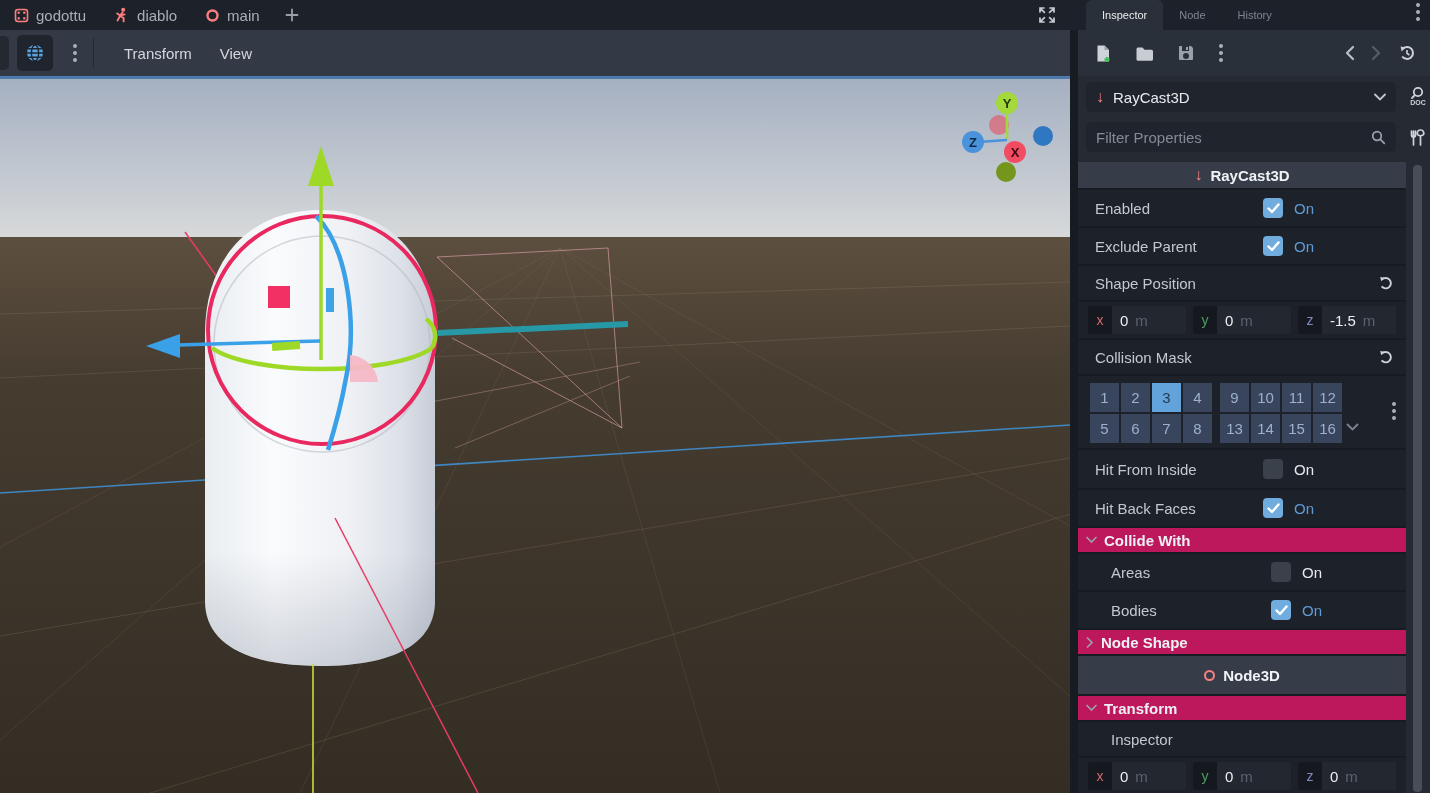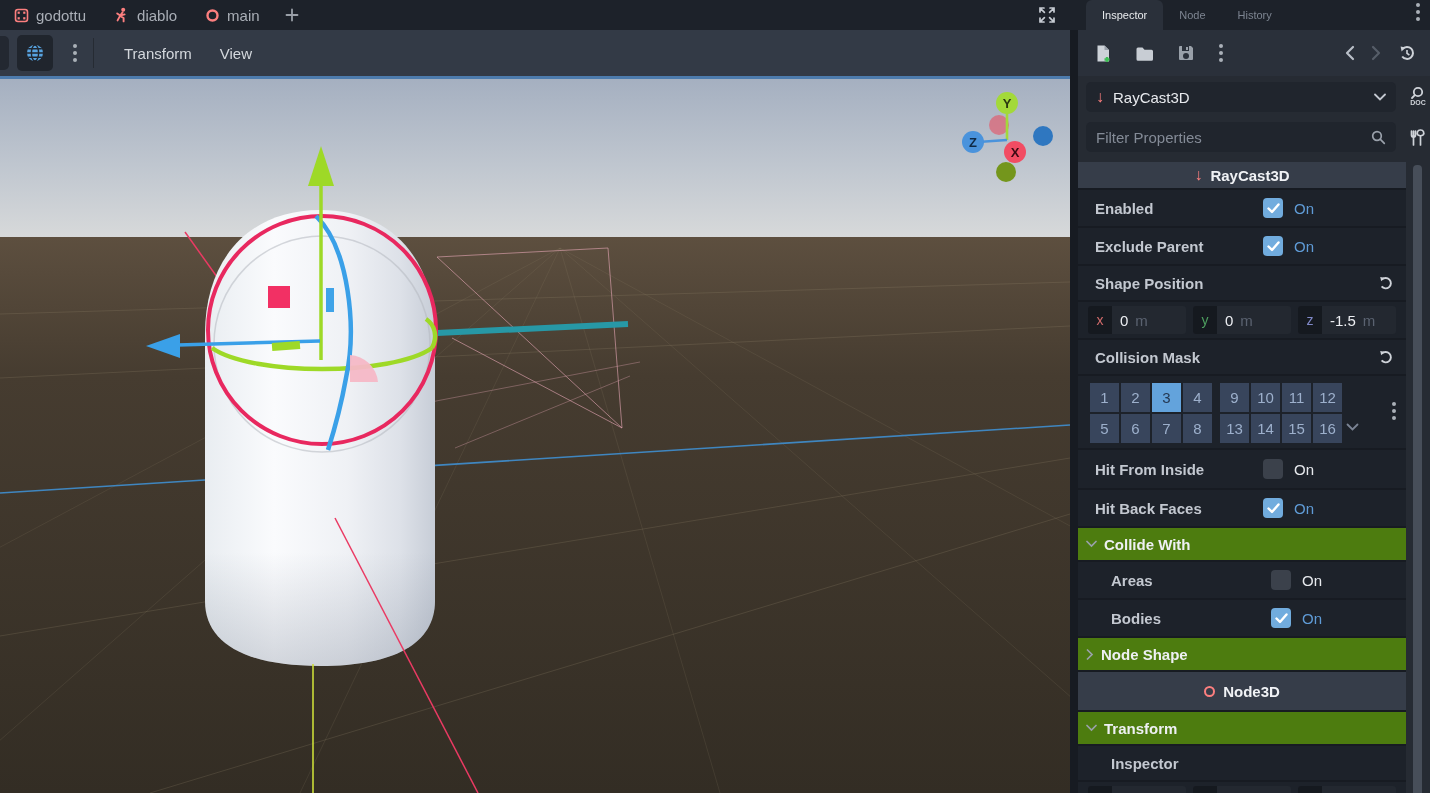--- a/index.html
+++ b/index.html
@@ -72,34 +72,34 @@
     justify-content:center; gap:8px; color:#f0f2f5; font-size:15px; font-weight:bold;
     border-bottom:2px solid #171b22; }
   .class-hdr.h30 { height:40px; }
   .ring-ic { width:11px; height:11px; border:2.5px solid #fc7f7f; border-radius:50%; display:inline-block; }
   .dn-arrow { color:#fc7f7f; font-weight:bold; font-size:16px; line-height:1; }
 
   .prow { height:38px; background:#1d222a; border-bottom:2px solid #171b22;
     display:flex; align-items:center; padding:0 12px 0 17px; }
   .prow.h36 { height:36px; } .prow.h40 { height:40px; }
   .prow.nested { padding-left:33px; }
-  .plabel { width:168px; flex:none; color:#c3c8d0; font-size:15px;font-weight:bold; }
+  .plabel { width:168px; flex:none; color:#c3c8d0; font-size:15px; }
   .nested .plabel { width:160px; }
   .checkwrap { display:flex; align-items:center; gap:11px; }
   .cbox { width:20px; height:20px; border-radius:4px; background:#3b414b;
     display:flex; align-items:center; justify-content:center; }
   .cbox svg { display:none; }
   .checked .cbox { background:#71acde; }
   .checked .cbox svg { display:block; }
   .onlabel { font-size:15px; color:#e6e9ed; }
   .checked .onlabel { color:#5f9bd6; }
   .revert { margin-left:auto; display:flex; align-items:center; }
 
-  .cat-hdr { height:26px; background:#4d7c0f; border-bottom:2px solid #171b22;
-    display:flex; align-items:center; gap:7px; padding:16px 8px; color:#eef0f3;
+  .cat-hdr { height:26px; background:#be185d; border-bottom:2px solid #171b22;
+    display:flex; align-items:center; gap:7px; padding:8px 8px; color:#eef0f3;
     font-size:15px; font-weight:bold; }
 
   .vecrow { height:38px; background:#1d222a; border-bottom:2px solid #171b22;
     display:flex; align-items:center; gap:7px; padding:0 10px; }
   .vfield { flex:1; height:28px; background:#232830; border-radius:3px;
     display:flex; align-items:center; overflow:hidden; }
   .vchip { width:24px; height:28px; background:#15191f; display:flex; align-items:center;
     justify-content:center; font-size:14px; flex:none; }
   .ax-x { color:var(--axis_x); } .ax-y { color:var(--axis_y); } .ax-z { color:var(--axis_z); }
   .vval { padding-left:8px; color:#eceef2; font-size:15px; }

